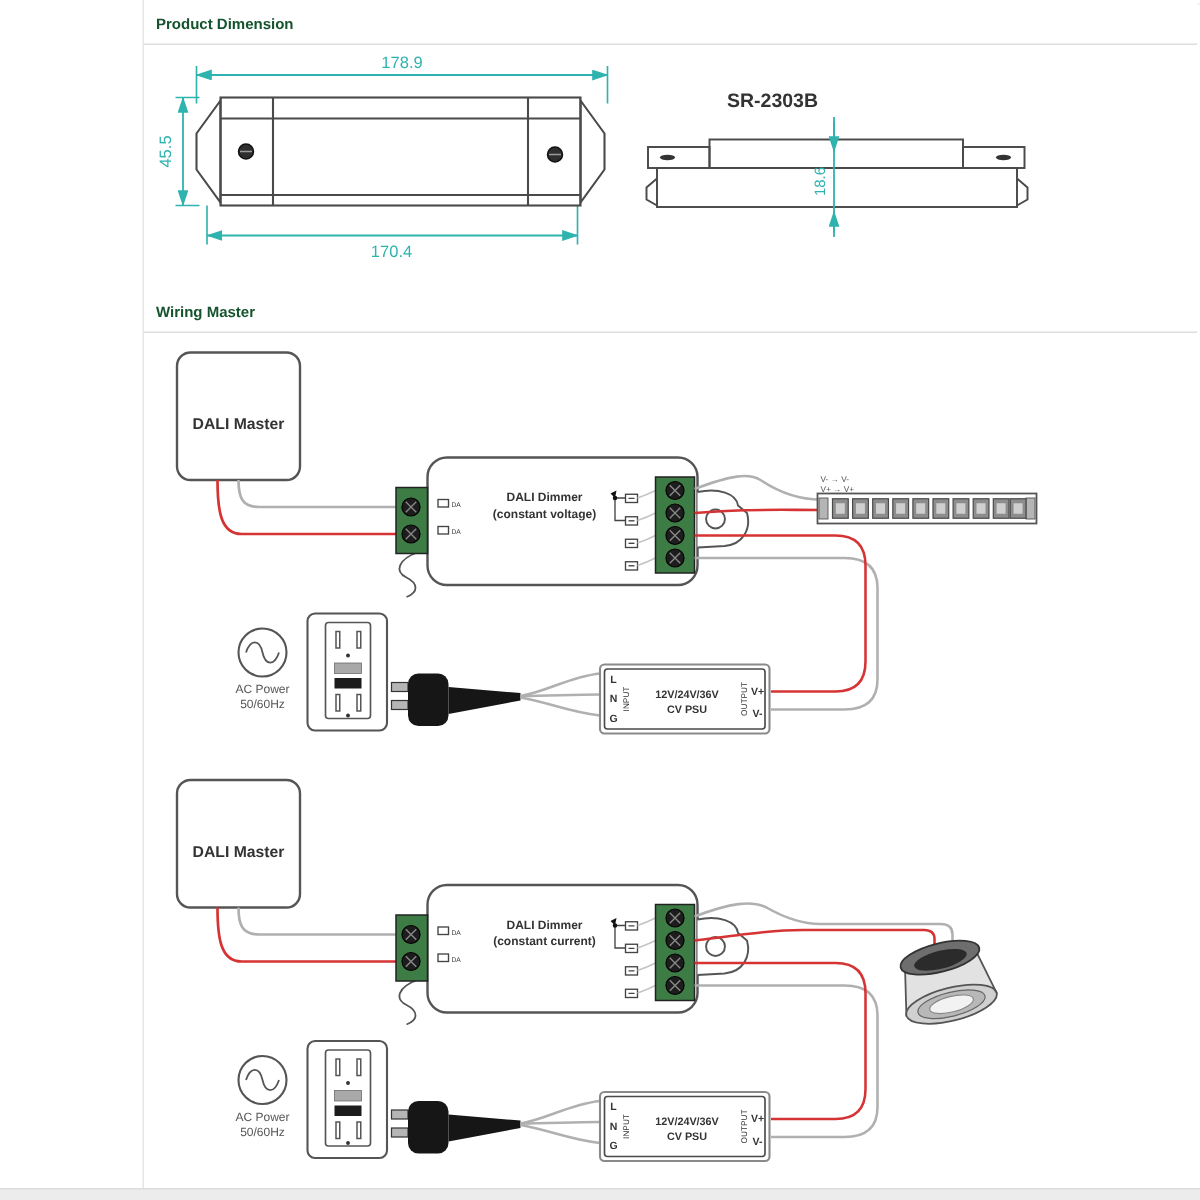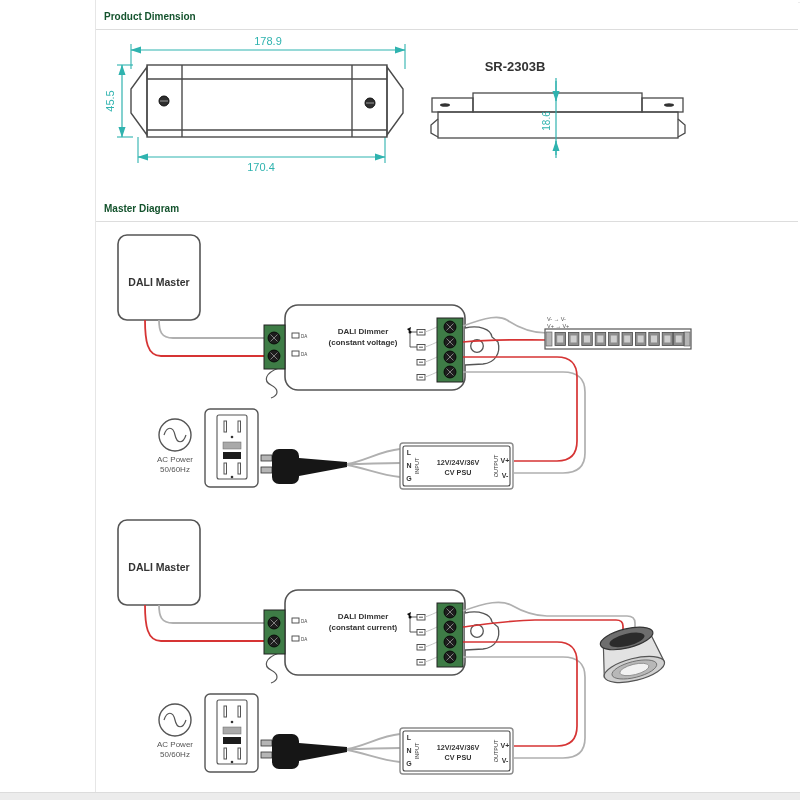--- a/index.html
+++ b/index.html
@@ -25,21 +25,21 @@
   text{font-family:"Liberation Sans","DejaVu Sans",sans-serif;}
   .dim-text{fill:#2fb3af;}
 </style>
 </head>
 <body>
 
 <div class="content-left-border"></div>
 <div class="top-hairline"></div>
 
 <div class="section-header hdr1">Product Dimension</div>
-<div class="section-header hdr2">Master Diagram</div>
+<div class="section-header hdr2">Wiring Master</div>
 
 <svg id="dim-svg" width="660" height="162" viewBox="0 0 660 162">
   <defs>
     <marker id="dimarrow" markerWidth="9" markerHeight="7" refX="8.5" refY="3" orient="auto-start-reverse">
       <path d="M0,0 L9,3 L0,6 Z" fill="#2fb3af"></path>
     </marker>
   </defs>
 
   <g fill="none" stroke="#4a4a4a" stroke-width="1.4">
 

